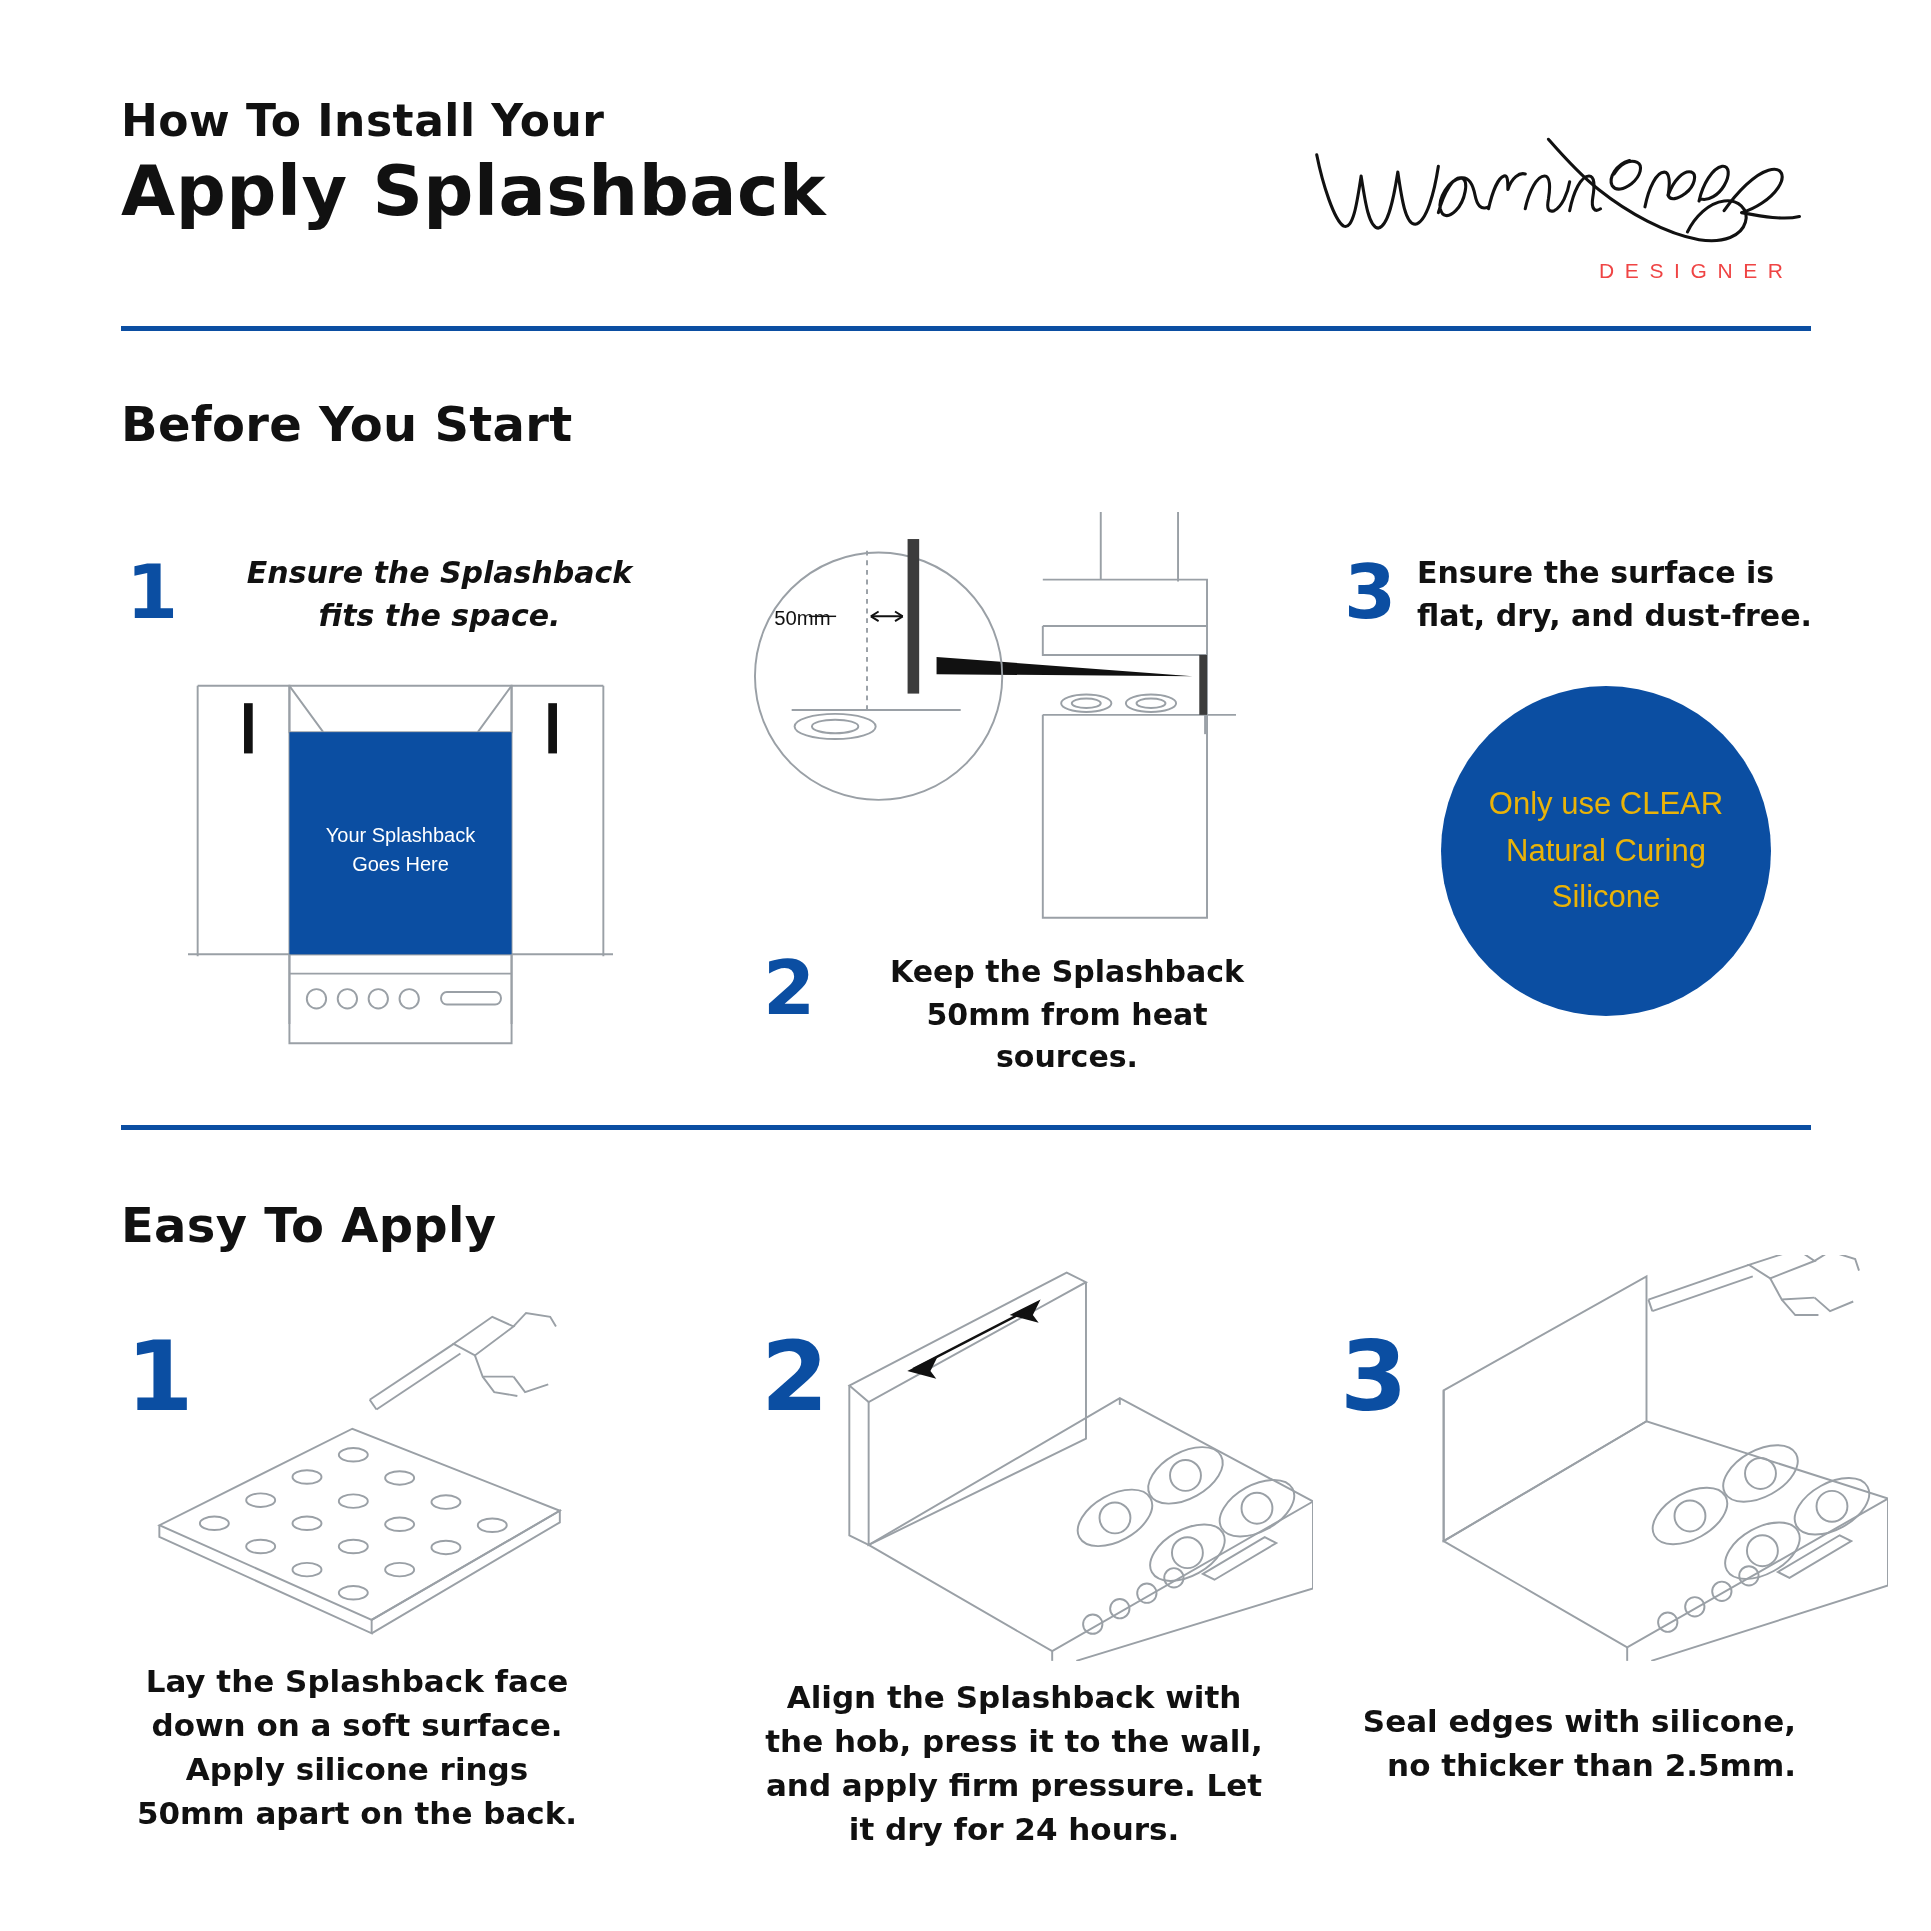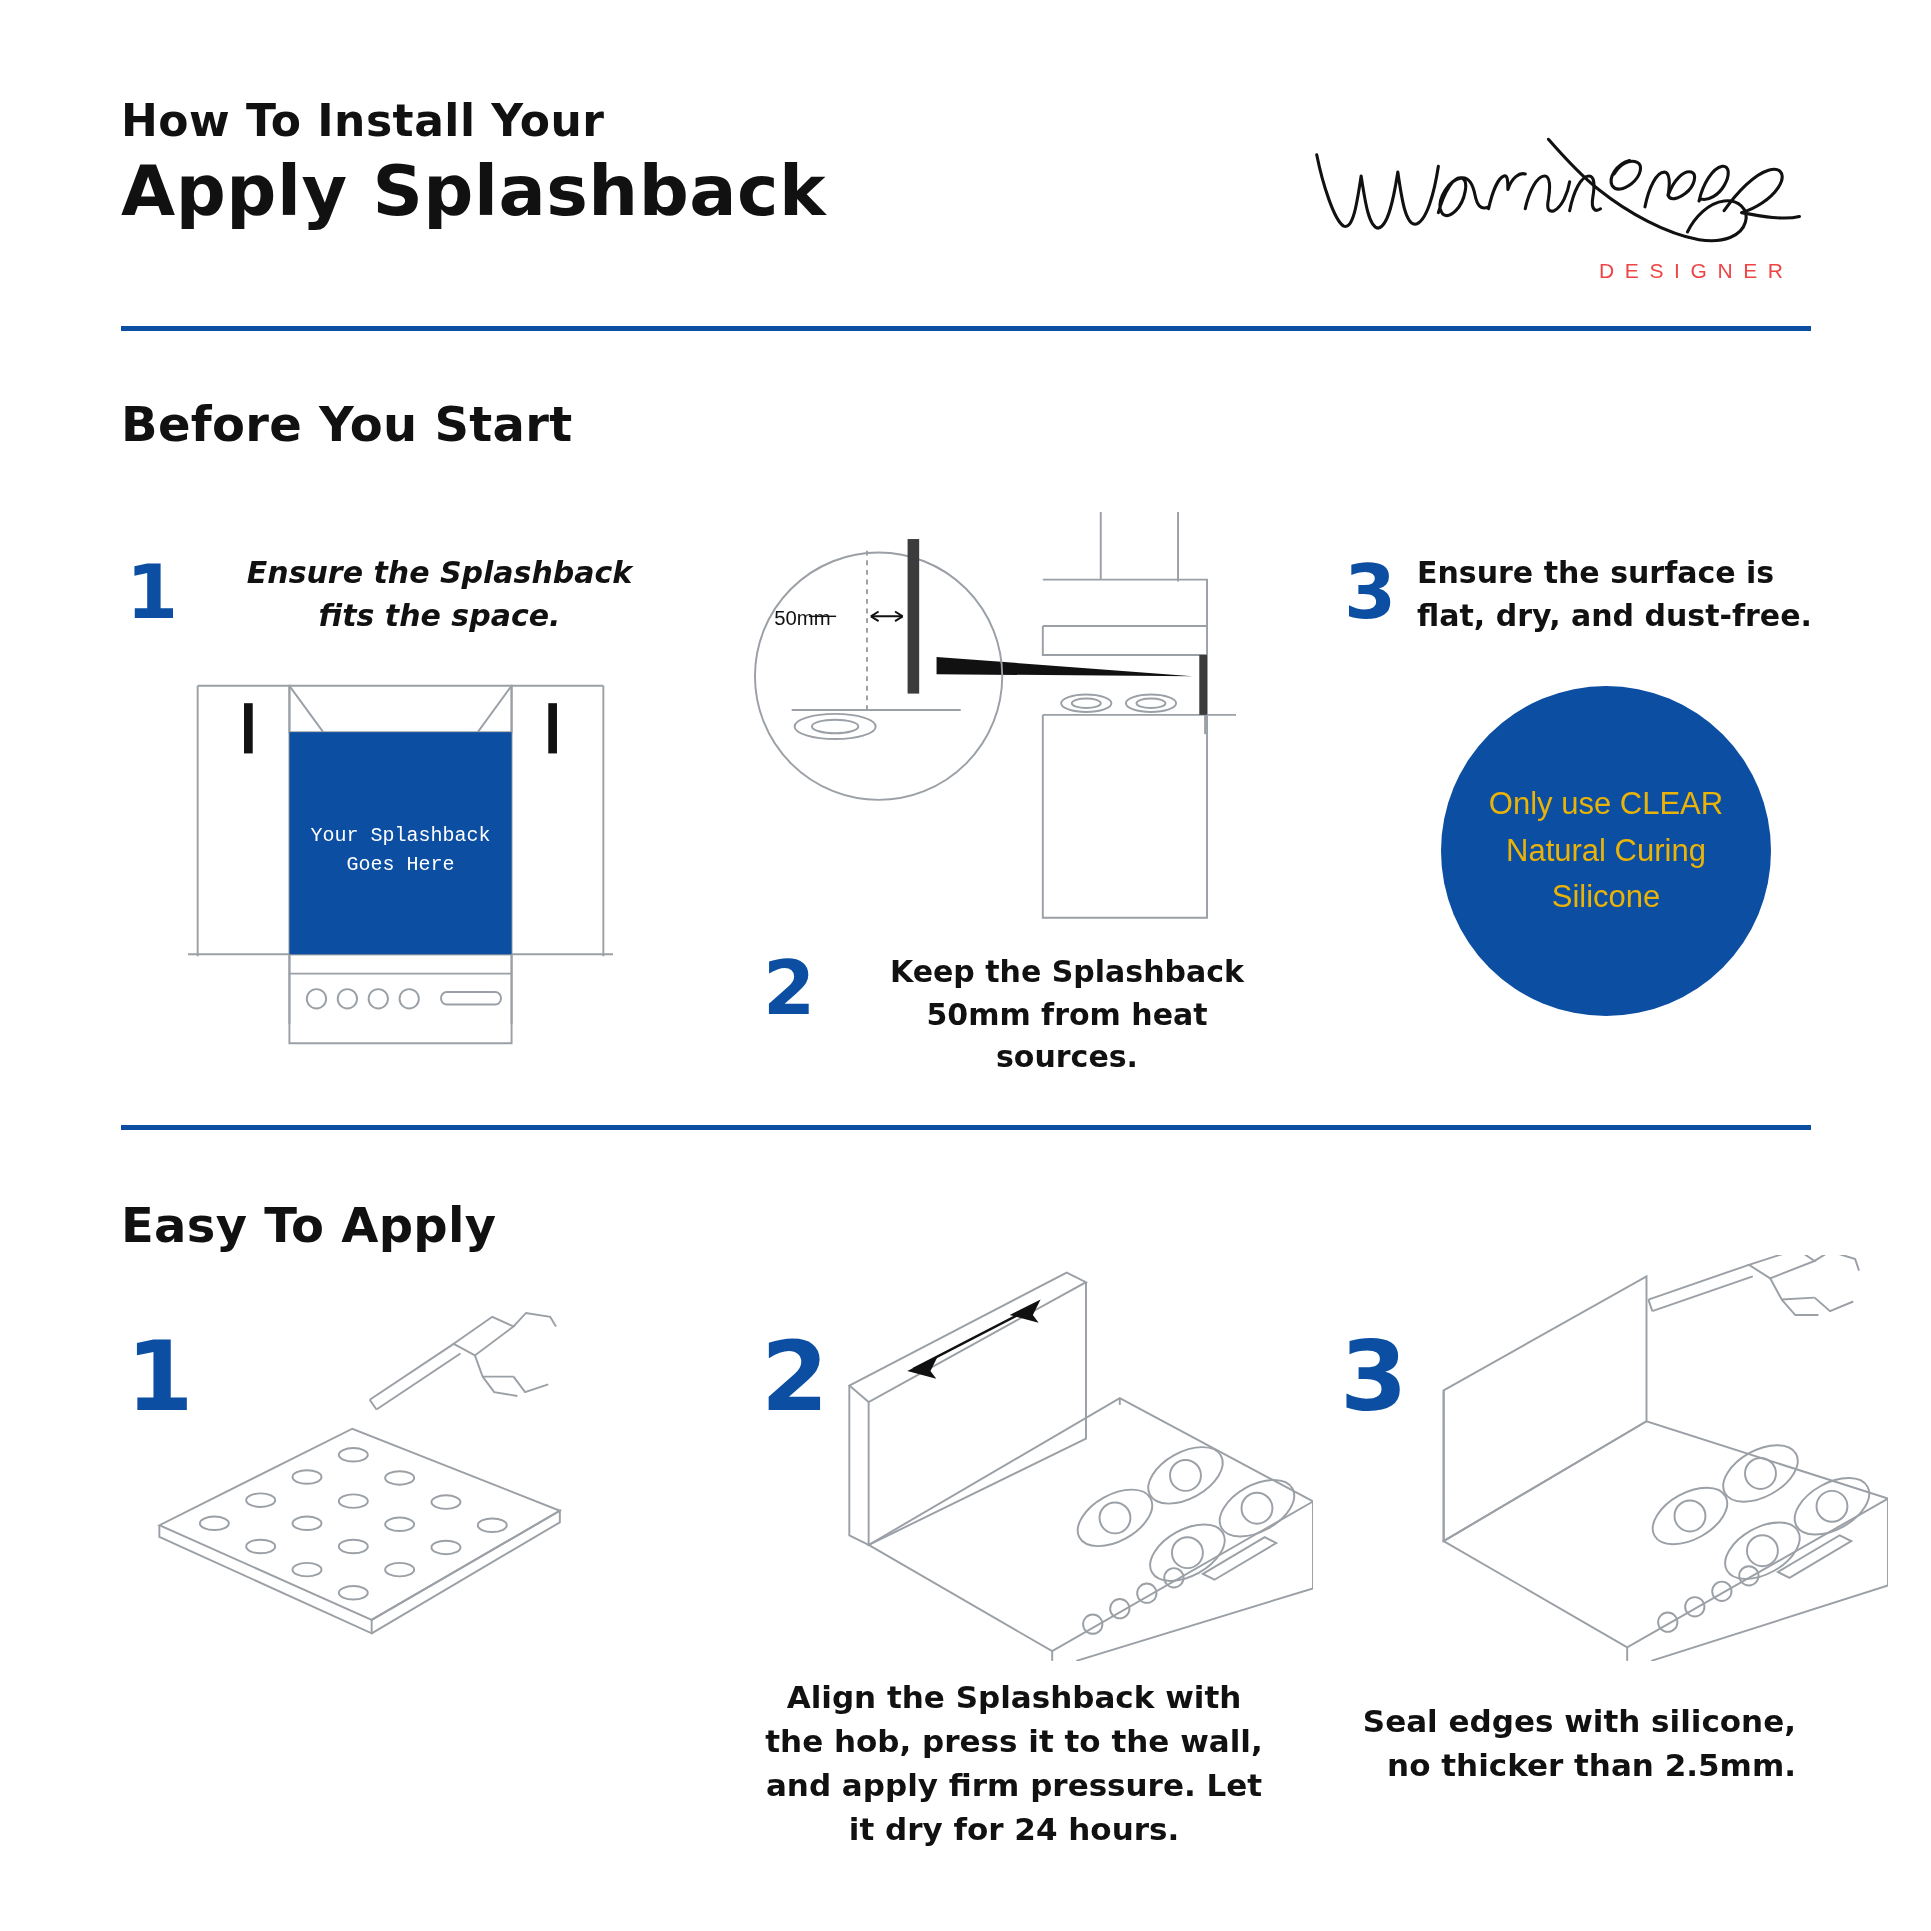--- a/index.html
+++ b/index.html
@@ -140,21 +140,21 @@
     padding: 0 27px;
     box-sizing: border-box;
   }
 
   .splash-label {
     position: absolute;
     color: #ffffff;
     font-size: 20px;
     text-align: center;
     line-height: 1.45;
-    font-family: Liberation Mono, monospace;
+    font-family: Liberation Sans, sans-serif;
     width: 100%;
   }
 </style>
 </head>
 <body>
 
 <div class="page">
 
   <div class="header">
     <div class="title-small">How To Install Your</div>
@@ -324,20 +324,26 @@
         <path d="M243 120 L250 130"></path>
         <path d="M330 62 L370 34 L392 44 L352 74 Z"></path>
         <path d="M352 74 L360 96 L392 96"></path>
         <path d="M392 44 L405 30 L430 34 L436 44"></path>
         <path d="M392 96 L404 112 L428 104"></path>
         <path d="M360 96 L372 112 L396 116"></path>
       </g>
     </svg>
   </div>
 
+  <div class="cap cap-bottom" style="left:101px; top:1659px; width:512px;">
+    <div style="white-space:pre-line;">Lay the Splashback face
+down on a soft surface.
+Apply silicone rings
+50mm apart on the back.</div>
+  </div>
 
   <div class="num num-big" style="left:761px; top:1328px;">2</div>
 
   <div class="art" style="left:830px; top:1255px; width:483px; height:406px;">
     <svg width="483" height="406" viewBox="0 0 500 420">
       <g fill="none" stroke="#9aa0a6" stroke-width="2">
 
         <path d="M20 135 L245 18 L265 28 L40 152 Z"></path>
         <path d="M40 152 L40 300 L265 190 L265 28"></path>
         <path d="M20 135 L20 290 L40 300"></path>

